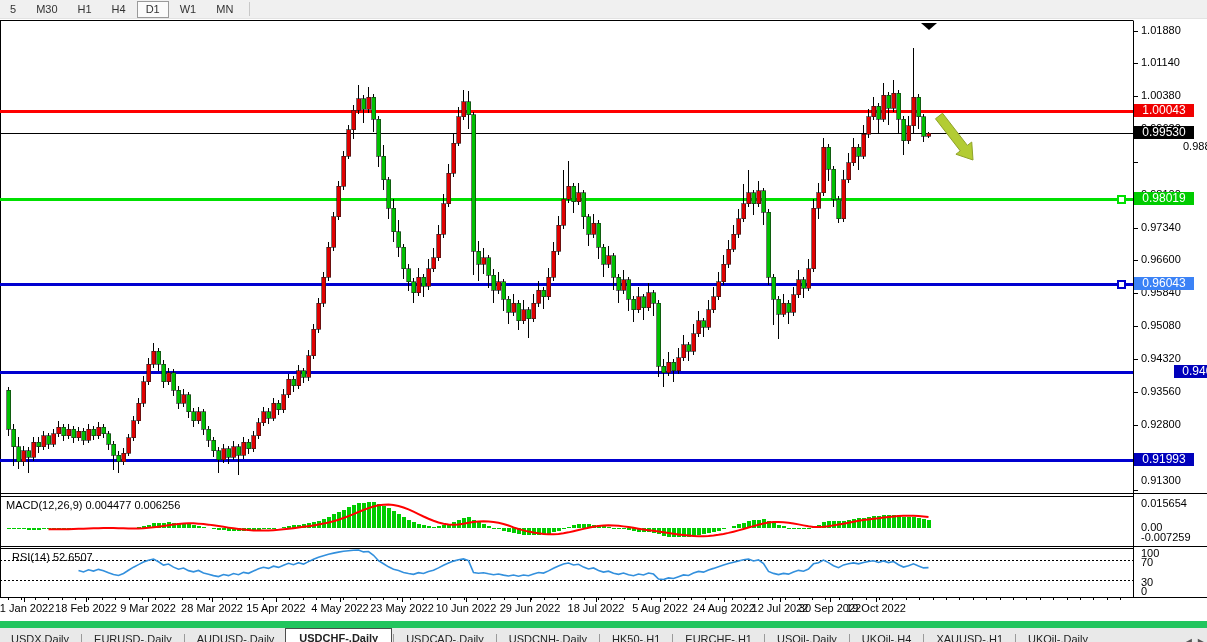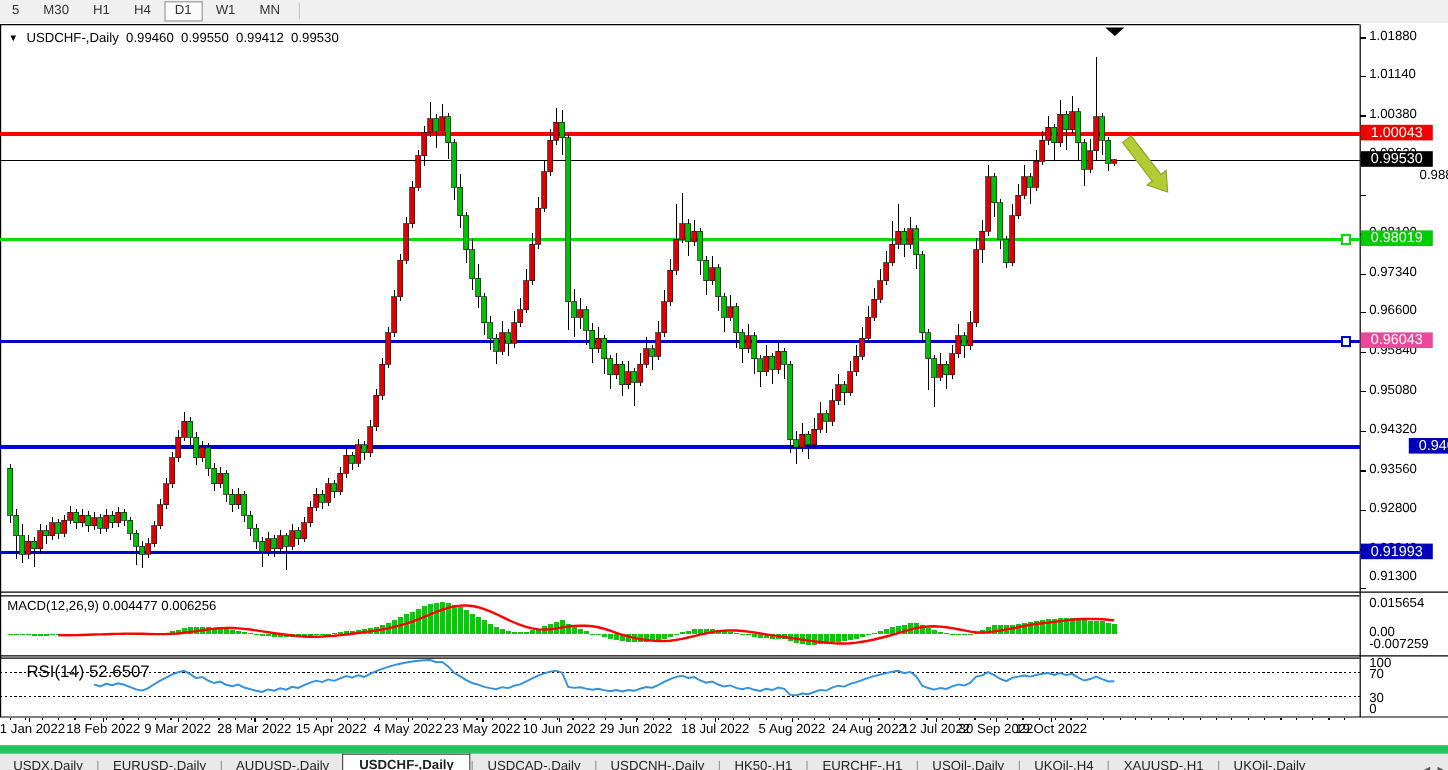--- a/index.html
+++ b/index.html
@@ -736,28 +736,20 @@
       <line x1="1026.5" y1="598" x2="1026.5" y2="600" stroke="#000" shape-rendering="crispEdges"></line>
       <line x1="1040.5" y1="598" x2="1040.5" y2="600" stroke="#000" shape-rendering="crispEdges"></line>
       <line x1="1053.5" y1="598" x2="1053.5" y2="600" stroke="#000" shape-rendering="crispEdges"></line>
       <line x1="1067.5" y1="598" x2="1067.5" y2="600" stroke="#000" shape-rendering="crispEdges"></line>
       <line x1="1080.5" y1="598" x2="1080.5" y2="600" stroke="#000" shape-rendering="crispEdges"></line>
       <line x1="1093.5" y1="598" x2="1093.5" y2="600" stroke="#000" shape-rendering="crispEdges"></line>
       <line x1="1107.5" y1="598" x2="1107.5" y2="600" stroke="#000" shape-rendering="crispEdges"></line>
       <line x1="1120.5" y1="598" x2="1120.5" y2="600" stroke="#000" shape-rendering="crispEdges"></line>
     </svg>
 
-  <div id="title">
-    <span class="tri">▼</span>
-    <span>USDCHF-,Daily</span>
-    <span>0.99460</span>
-    <span>0.99550</span>
-    <span>0.99412</span>
-    <span>0.99530</span>
-  </div>
 
   <div id="axis">
       <div class="tick" style="top: 6.10773px;">1.01880</div>
       <div class="tick" style="top: 38.2017px;">1.01140</div>
       <div class="tick" style="top: 71.163px;">1.00380</div>
       <div class="tick" style="top: 104.124px;">0.99620</div>
       <div class="tick" style="top: 122px; margin-left: 42px;">0.98860</div>
       <div class="tick" style="top: 170.047px;">0.98100</div>
       <div class="tick" style="top: 203.008px;">0.97340</div>
       <div class="tick" style="top: 235.102px;">0.96600</div>
@@ -771,21 +763,21 @@
       <div class="tick" style="top: 479px;">0.015654</div>
       <div class="tick" style="top: 503px;">0.00</div>
       <div class="tick" style="top: 513px;">-0.007259</div>
       <div class="tick" style="top: 529px;">100</div>
       <div class="tick" style="top: 538px;">70</div>
       <div class="tick" style="top: 558px;">30</div>
       <div class="tick" style="top: 567px;">0</div>
       <div class="badge" style="top: 85.7787px; background: rgb(240, 0, 0);">1.00043</div>
       <div class="badge" style="top: 108.028px; background: rgb(0, 0, 0);">0.99530</div>
       <div class="badge" style="top: 173.56px; background: rgb(0, 204, 0);">0.98019</div>
-      <div class="badge" style="top: 259.259px; background: #ec4899;">0.96043</div>
+      <div class="badge" style="top: 259.259px; background: #3b82f6;">0.96043</div>
       <div class="badge" style="top: 347.084px; background: rgb(0, 0, 187); margin-left: 40px;">0.94018</div>
       <div class="badge" style="top: 434.909px; background: rgb(0, 0, 187);">0.91993</div>
     </div>
 
   <div id="dates">
       <div class="dlabel" style="left: 24px;">31 Jan 2022</div>
       <div class="dlabel" style="left: 86px;">18 Feb 2022</div>
       <div class="dlabel" style="left: 148px;">9 Mar 2022</div>
       <div class="dlabel" style="left: 212px;">28 Mar 2022</div>
       <div class="dlabel" style="left: 276px;">15 Apr 2022</div>
@@ -822,14 +814,14 @@
       <div class="tab">UKOil-,H4</div>
       <div class="tabsep"></div>
       <div class="tab">XAUUSD-,H1</div>
       <div class="tabsep"></div>
       <div class="tab">UKOil-,Daily</div>
       <div style="flex: 1 1 0%;"></div>
       <div class="tabnav">◀</div>
       <div class="tabnav">▶</div>
     </div>
 <div style="position: absolute; left: 6px; top: 499px; font-size: 11px; color: rgb(0, 0, 0); z-index: 5; white-space: nowrap;">MACD(12,26,9) 0.004477 0.006256</div>
-    <div style="position: absolute; left: 22px; top: 551px; font-size: 14px; color: rgb(0, 0, 0); z-index: 5; white-space: nowrap;">RSI(14) 52.6507</div>
+    <div style="position: absolute; left: 12px; top: 551px; font-size: 11px; color: rgb(0, 0, 0); z-index: 5; white-space: nowrap;">RSI(14) 52.6507</div>
   </div>
 
 </body></html>

